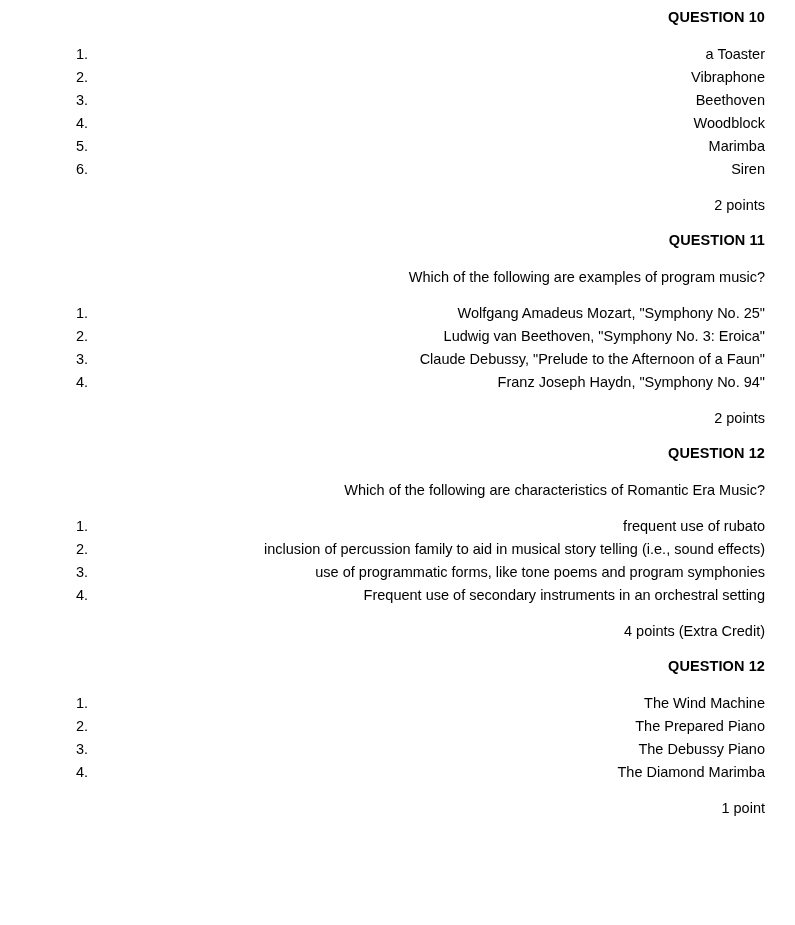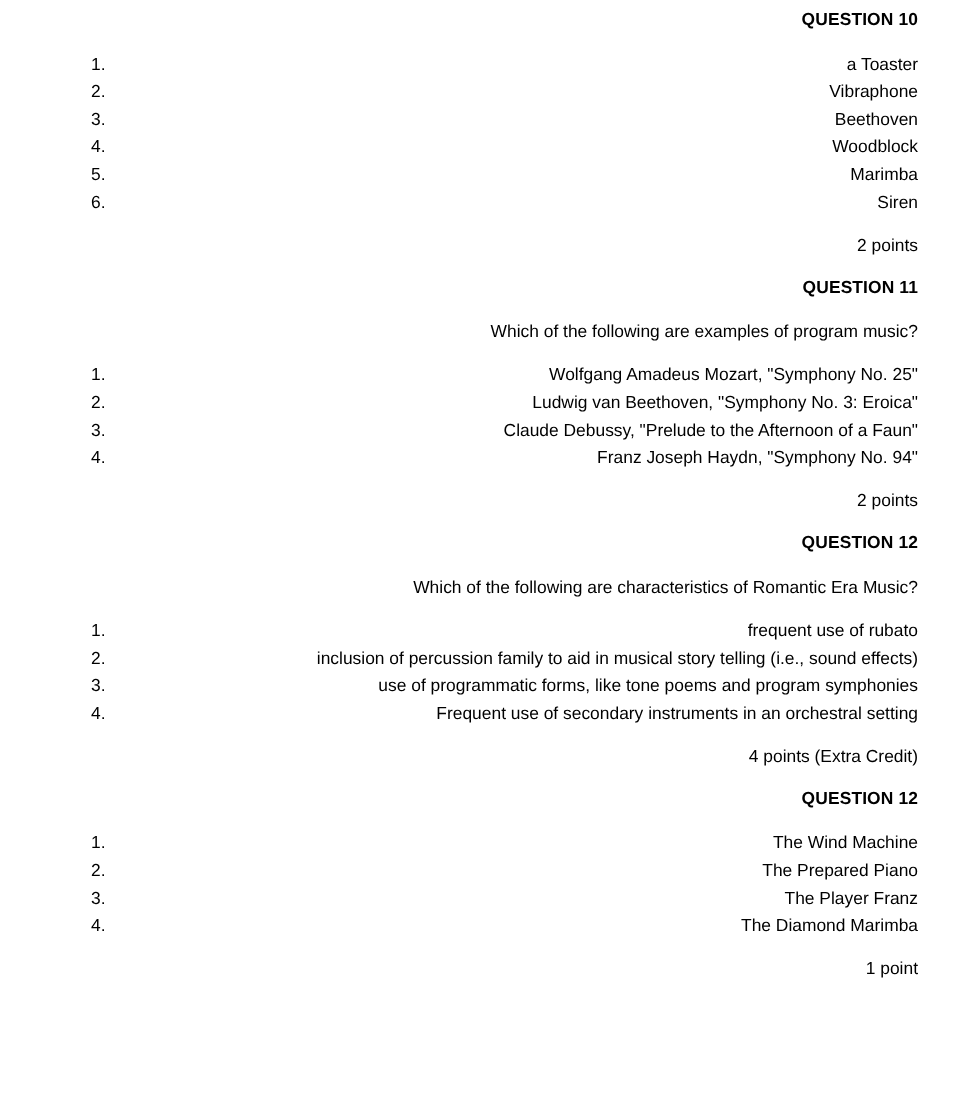--- a/index.html
+++ b/index.html
@@ -137,21 +137,21 @@
     <li class="option">
       <span class="num">1.</span>
       <span class="label">The Wind Machine</span>
     </li>
     <li class="option">
       <span class="num">2.</span>
       <span class="label">The Prepared Piano</span>
     </li>
     <li class="option">
       <span class="num">3.</span>
-      <span class="label">The Player Franz</span>
+      <span class="label">The Debussy Piano</span>
     </li>
     <li class="option">
       <span class="num">4.</span>
       <span class="label">The Diamond Marimba</span>
     </li>
   </ol>
   <p class="q-points">1 point</p>
 </section>
 
 </body></html>

